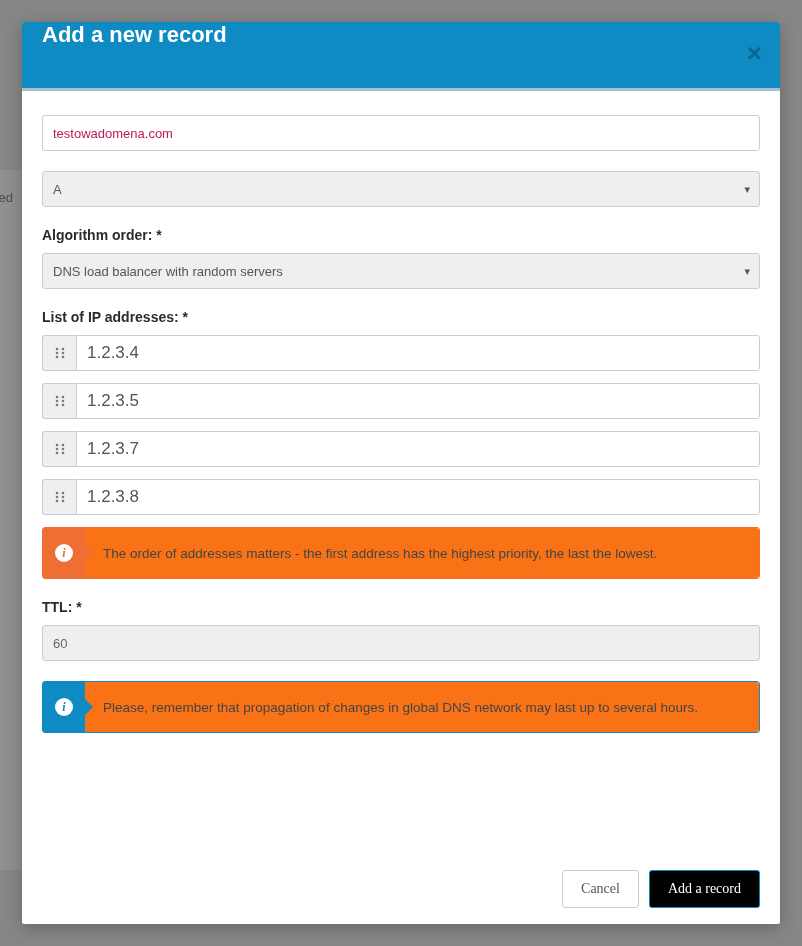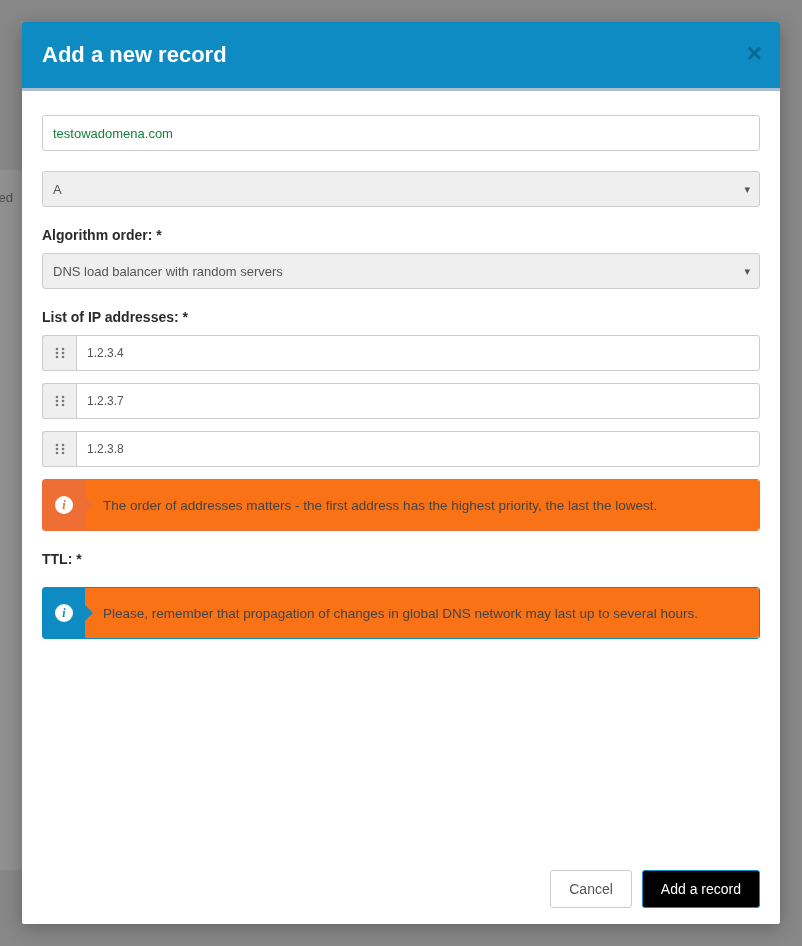--- a/index.html
+++ b/index.html
@@ -2,51 +2,51 @@
 <html><head>
 <meta charset="utf-8">
 <style>
   * { box-sizing: border-box; }
   html, body { margin:0; padding:0; font-family: "Segoe UI", Arial, sans-serif; font-size:14px; color:#333; }
   body { background:#e9e9e9; width:802px; height:946px; overflow:hidden; position:relative; }
   .bg-overlay { position:absolute; inset:0; background:rgba(70,70,70,0.6); }
   .bg-panel { position:absolute; left:0; top:170px; width:30px; height:700px; background:#fff; }
   .bg-left { position:absolute; left:-5px; top:190px; font-size:13px; color:#555; }
   .modal { position:absolute; left:22px; right:22px; top:22px; bottom:22px; background:#fff; border-radius:2px; box-shadow:0 4px 18px rgba(0,0,0,0.25); display:flex; flex-direction:column; overflow:hidden; }
-  .modal-header { background:#0d8bc2; color:#fff; height:66px; display:flex; align-items:center; padding:0 20px; position:relative; }
+  .modal-header { background:#0d8bc2; color:#fff; height:66px; display:flex; align-items:flex-start; padding:0 20px; position:relative; }
   .modal-title { font-size:22px; font-weight:600; }
   .modal-close { position:absolute; right:18px; top:18px; color:rgba(0,0,0,0.25); font-size:26px; font-weight:700; cursor:pointer; line-height:1; }
   .modal-sep { height:3px; background:#5a7ea0; opacity:0.5; }
   .modal-body { padding:24px 20px 10px 20px; flex:1; overflow:auto; }
   .fgroup { margin-bottom:20px; }
   .flabel { font-size:14px; font-weight:700; color:#2b2b2b; margin-bottom:10px; display:block; }
-  .input { width:100%; height:36px; border:1px solid #ccc; border-radius:3px; padding:0 10px; font-size:13px; background:#fff; color:#15803d; }
+  .input { width:100%; height:36px; border:1px solid #ccc; border-radius:3px; padding:0 10px; font-size:13px; background:#fff; color:#be185d; }
   .input.readonly { background:#efefef; color:#666; }
   .select-wrap { position:relative; }
   .select { width:100%; height:36px; border:1px solid #ccc; border-radius:3px; background:#efefef; padding:0 28px 0 10px; font-size:13px; color:#555; display:flex; align-items:center; cursor:pointer; }
   .select .chev { position:absolute; right:10px; top:50%; transform:translateY(-50%); color:#555; font-size:11px; pointer-events:none; }
   .ip-row { display:flex; margin-bottom:12px; }
   .ip-handle { width:34px; height:36px; border:1px solid #ccc; border-right:none; border-radius:3px 0 0 3px; background:#efefef; display:flex; align-items:center; justify-content:center; cursor:grab; }
   .ip-handle svg { fill:#777; }
-  .ip-input { flex:1; height:36px; border:1px solid #ccc; border-radius:0 3px 3px 0; padding:0 10px; font-size:12px; color:#555; }
+  .ip-input { flex:1; height:36px; border:1px solid #ccc; border-radius:0 3px 3px 0; padding:0 10px; font-size:17px; color:#555; }
   .alert { display:flex; border:1px solid; border-radius:3px; margin-bottom:20px; align-items:stretch; min-height:52px; position:relative; }
   .alert-icon { width:42px; display:flex; align-items:center; justify-content:center; position:relative; }
   .alert-icon .arrow { position:absolute; right:-8px; top:50%; transform:translateY(-50%); width:0; height:0; border-top:8px solid transparent; border-bottom:8px solid transparent; }
   .alert-body { flex:1; padding:16px 18px; font-size:13.5px; color:#444; background:#f97316; border-radius:0 3px 3px 0; display:flex; align-items:center; }
   .alert.orange { border-color:#ee6e33; }
   .alert.orange .alert-icon { background:#ee6e33; }
   .alert.orange .alert-icon .arrow { border-left:8px solid #ee6e33; }
   .alert.blue { border-color:#0d8bc2; }
   .alert.blue .alert-icon { background:#0d8bc2; }
   .alert.blue .alert-icon .arrow { border-left:8px solid #0d8bc2; }
   .info-circle { width:18px; height:18px; border-radius:50%; background:#fff; color:inherit; display:flex; align-items:center; justify-content:center; font-family:Georgia, serif; font-style:italic; font-weight:700; font-size:12px; }
   .alert.orange .info-circle { color:#ee6e33; }
   .alert.blue .info-circle { color:#0d8bc2; }
   .modal-footer { padding:16px 20px; display:flex; justify-content:flex-end; gap:10px; }
-  .btn { height:38px; padding:16px 18px; border-radius:3px; font-size:14px; cursor:pointer; display:inline-flex; align-items:center; }
+  .btn { height:38px; padding:16px 18px; border-radius:3px; font-size:14px; cursor:pointer; display:inline-flex; align-items:center;font-family:Liberation Serif, serif; }
   .btn.secondary { background:#fff; border:1px solid #ccc; color:#555; }
   .btn.primary { background:#000000; border:1px solid #0d8bc2; color:#fff; }
 </style>
 </head>
 <body>
 
 <div class="bg-panel"></div>
 <div class="bg-left">fed</div>
 <div class="bg-overlay"></div>
 
@@ -102,20 +102,33 @@
             <div class="ip-handle">
               <svg width="10" height="12" viewBox="0 0 10 12">
                 <circle cx="2" cy="2" r="1.3"></circle>
                 <circle cx="8" cy="2" r="1.3"></circle>
                 <circle cx="2" cy="6" r="1.3"></circle>
                 <circle cx="8" cy="6" r="1.3"></circle>
                 <circle cx="2" cy="10" r="1.3"></circle>
                 <circle cx="8" cy="10" r="1.3"></circle>
               </svg>
             </div>
+            <input class="ip-input" value="1.2.3.5" style="">
+          </div>
+          <div class="ip-row">
+            <div class="ip-handle">
+              <svg width="10" height="12" viewBox="0 0 10 12">
+                <circle cx="2" cy="2" r="1.3"></circle>
+                <circle cx="8" cy="2" r="1.3"></circle>
+                <circle cx="2" cy="6" r="1.3"></circle>
+                <circle cx="8" cy="6" r="1.3"></circle>
+                <circle cx="2" cy="10" r="1.3"></circle>
+                <circle cx="8" cy="10" r="1.3"></circle>
+              </svg>
+            </div>
             <input class="ip-input" value="1.2.3.7" style="">
           </div>
           <div class="ip-row">
             <div class="ip-handle">
               <svg width="10" height="12" viewBox="0 0 10 12">
                 <circle cx="2" cy="2" r="1.3"></circle>
                 <circle cx="8" cy="2" r="1.3"></circle>
                 <circle cx="2" cy="6" r="1.3"></circle>
                 <circle cx="8" cy="6" r="1.3"></circle>
                 <circle cx="2" cy="10" r="1.3"></circle>
@@ -130,20 +143,21 @@
         <div class="alert-icon">
           <div class="info-circle">i</div>
           <div class="arrow"></div>
         </div>
         <div class="alert-body">The order of addresses matters - the first address has the highest priority, the last the lowest.</div>
       </div>
     </div>
 
     <div class="fgroup">
       <label class="flabel">TTL: *</label>
+      <input class="input readonly" readonly="" value="60" style="">
     </div>
 
     <div class="alert blue">
       <div class="alert-icon">
         <div class="info-circle">i</div>
         <div class="arrow"></div>
       </div>
       <div class="alert-body">Please, remember that propagation of changes in global DNS network may last up to several hours.</div>
     </div>
 

